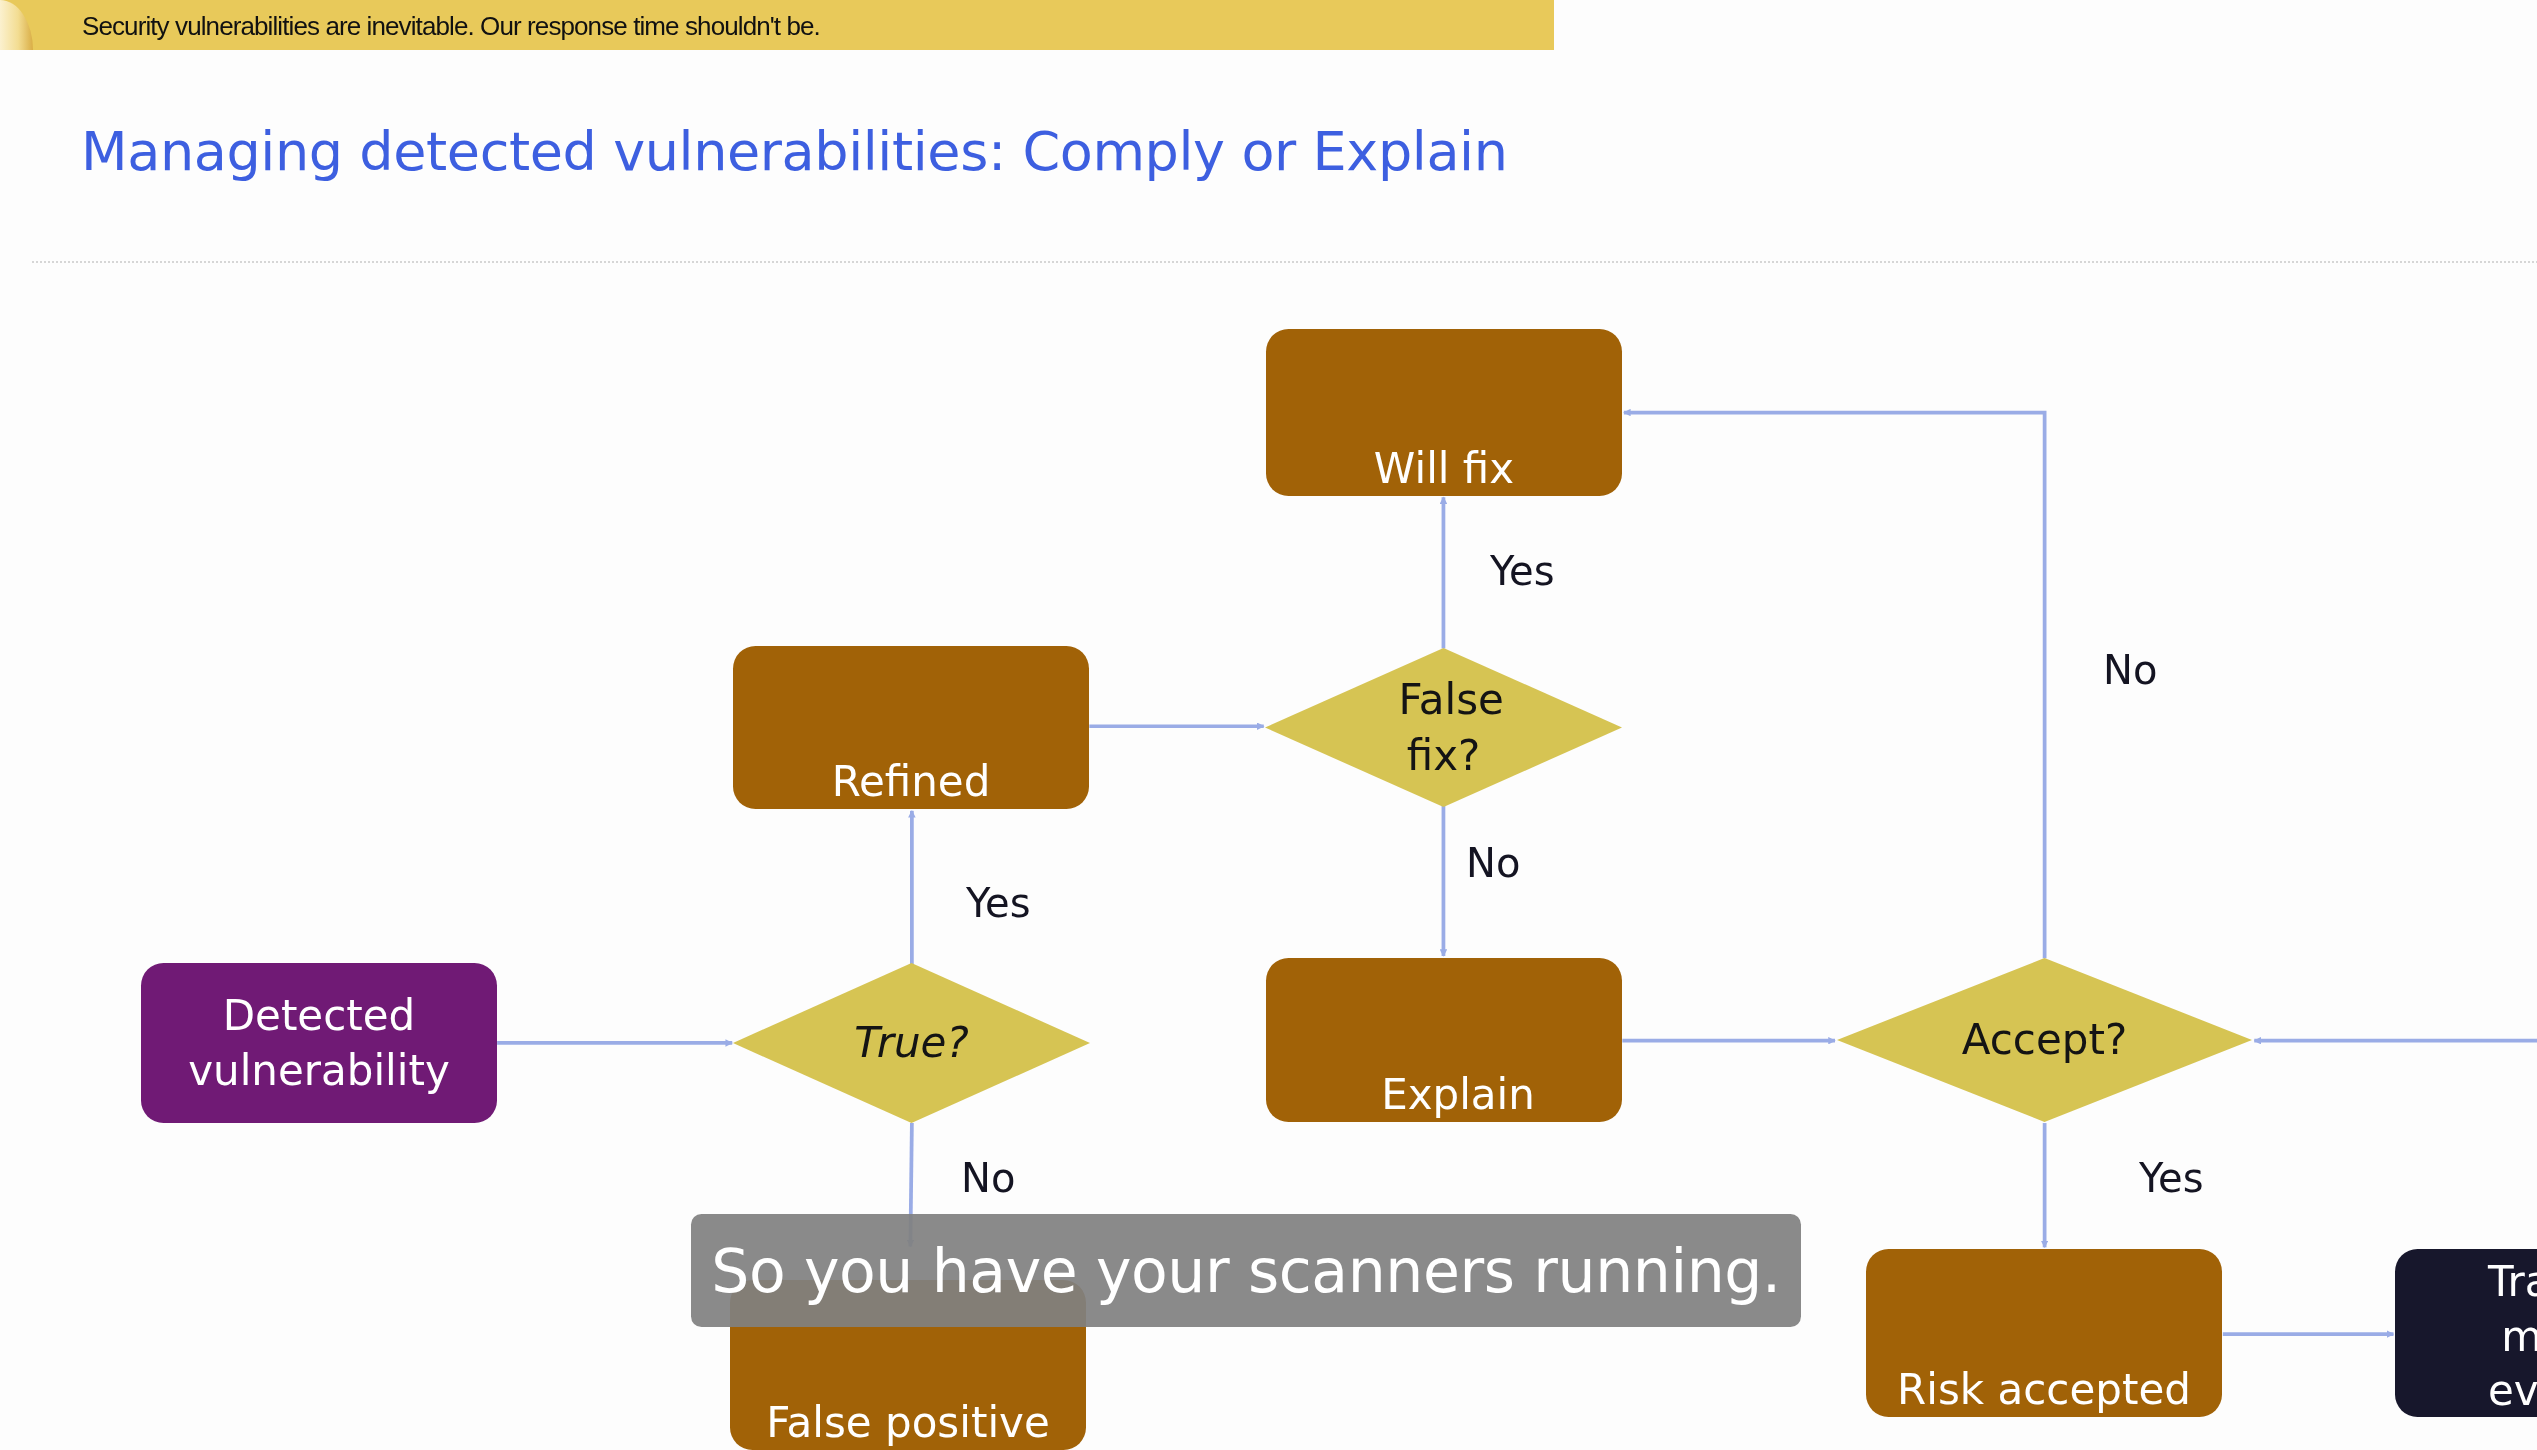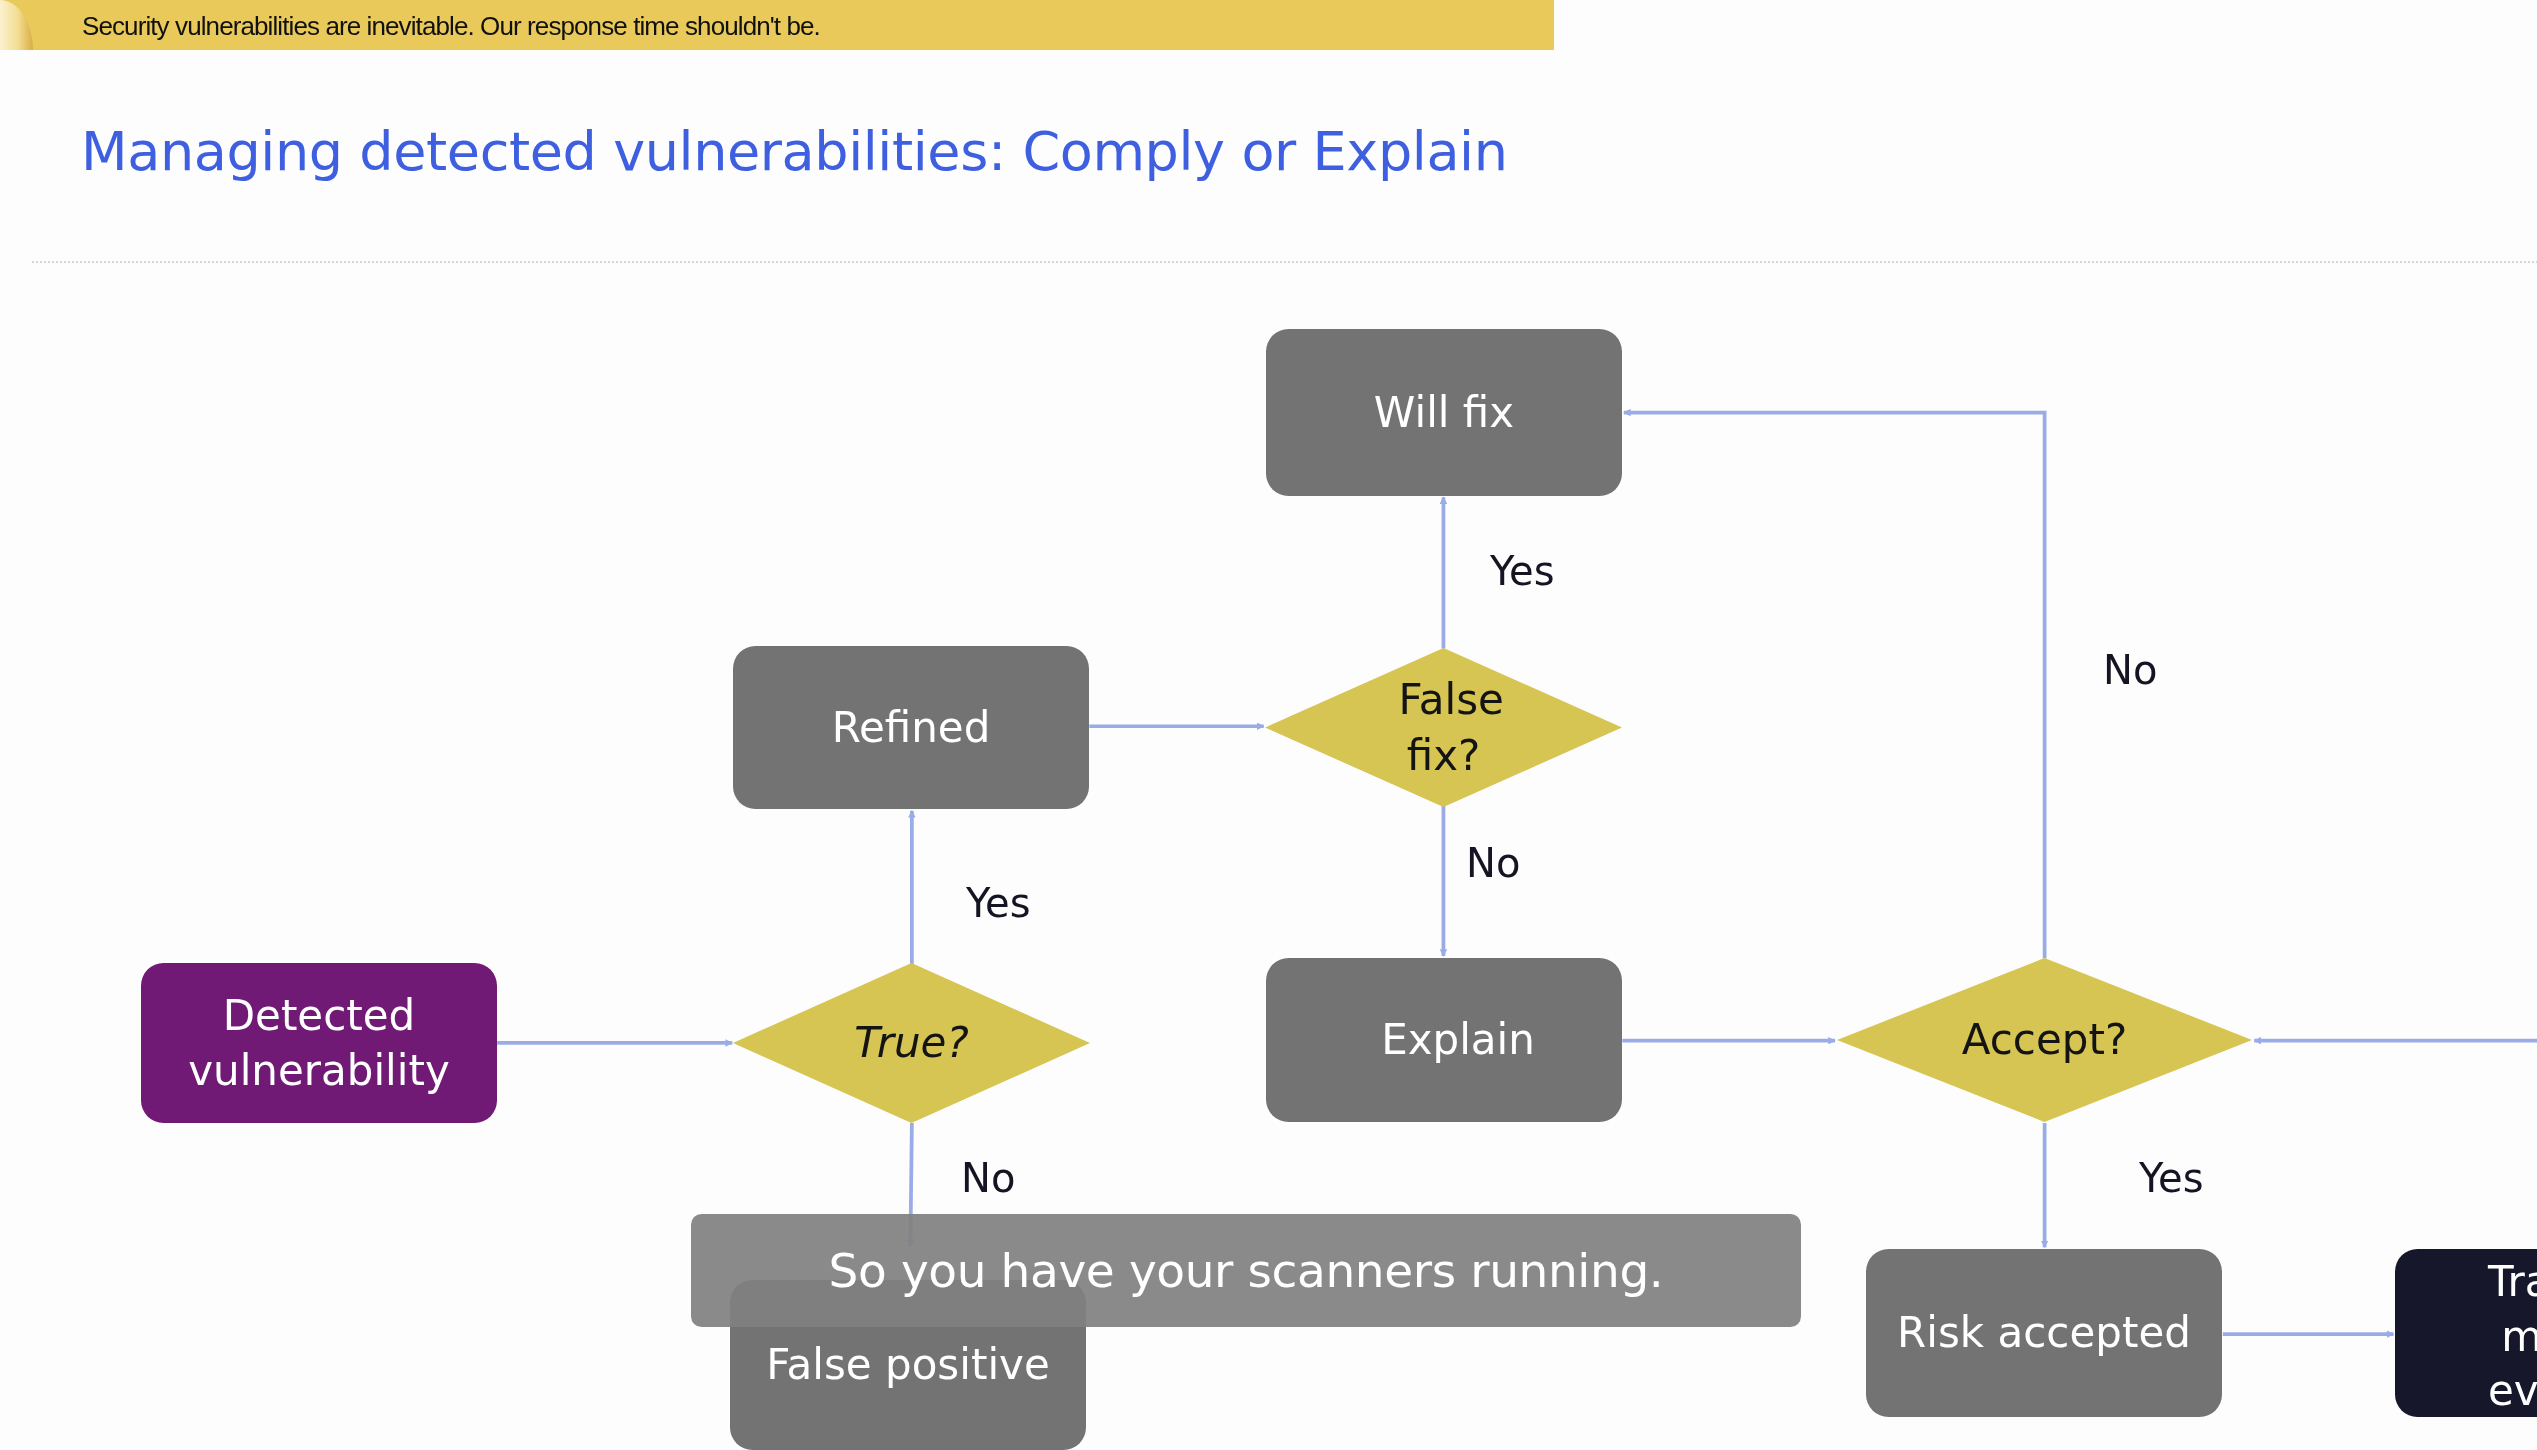--- a/index.html
+++ b/index.html
@@ -4,27 +4,27 @@
 <style>
   html,body{margin:0;padding:0;}
   body{width:2538px;height:1451px;background:#fdfdfd;position:relative;overflow:hidden;font-family:"DejaVu Sans","Liberation Sans",sans-serif;}
   .banner{position:absolute;left:0;top:0;width:1554px;height:50px;background:#e8c95a;overflow:hidden;}
   .banner .curl{position:absolute;left:0;top:0;width:33px;height:50px;background:linear-gradient(90deg,#fbf1cf 0%,#f3dd92 55%,#d9ad45 100%);border-top-right-radius:33px 50px;}
   .banner .text{position:absolute;left:82px;top:10.5px;font-size:26px;color:#111;letter-spacing:-0.9px;font-family:"Liberation Sans",sans-serif;white-space:nowrap;}
   .title{position:absolute;left:81px;top:120px;font-size:54px;color:#3d5fe0;letter-spacing:-0.4px;white-space:nowrap;font-family:"DejaVu Sans",sans-serif;}
   .rule{position:absolute;left:32px;right:0;top:261px;border-top:2.2px dotted #d6d6d6;}
   svg.conn{position:absolute;left:0;top:0;}
   .node{position:absolute;display:flex;align-items:center;justify-content:center;text-align:center;color:#fff;font-size:42px;line-height:1.32;border-radius:22.5px;box-sizing:border-box;}
-  .node.dark{background:#737373;}
+  .node.dark{background:#a16207;align-items:flex-end;}
   .node.purple{background:#701a75;}
   .diamond{position:absolute;display:flex;align-items:center;justify-content:center;text-align:center;color:#141414;font-size:42px;line-height:1.32;}
   .diamond svg{position:absolute;left:0;top:0;width:100%;height:100%;}
   .diamond span{position:relative;}
   .lbl{position:absolute;font-size:40px;color:#141422;white-space:nowrap;}
-  .subtitle{position:absolute;left:691px;top:1214px;width:1110px;height:113px;background:rgba(128,128,128,0.92);border-radius:10.5px;display:flex;align-items:center;justify-content:center;color:#fff;font-size:47px;white-space:nowrap;letter-spacing:-0.4px;}
+  .subtitle{position:absolute;left:691px;top:1214px;width:1110px;height:113px;background:rgba(128,128,128,0.92);border-radius:10.5px;display:flex;align-items:center;justify-content:center;color:#fff;font-size:60px;white-space:nowrap;letter-spacing:-0.4px;}
   .partial{position:absolute;left:2395px;top:1249px;width:225px;height:168px;border-radius:22.5px;background:#17172c;color:#fff;font-size:42px;line-height:1.3;}
   .partial .t{position:absolute;left:93px;top:6px;white-space:pre;}
 </style>
 </head>
 <body>
 
 <div class="banner">
   <div class="curl"></div>
   <div class="text">Security vulnerabilities are inevitable. Our response time shouldn't be.</div>
 </div>

